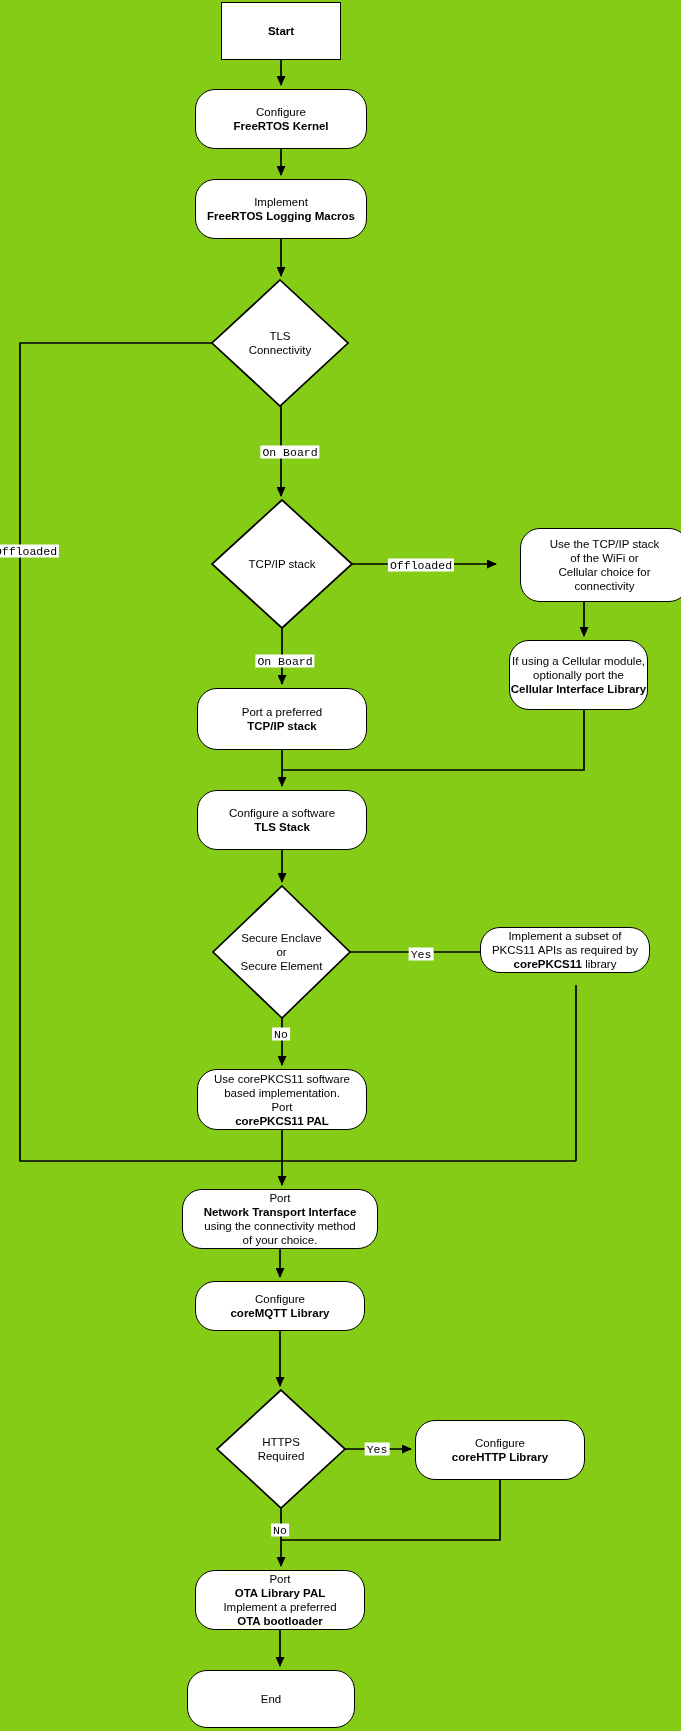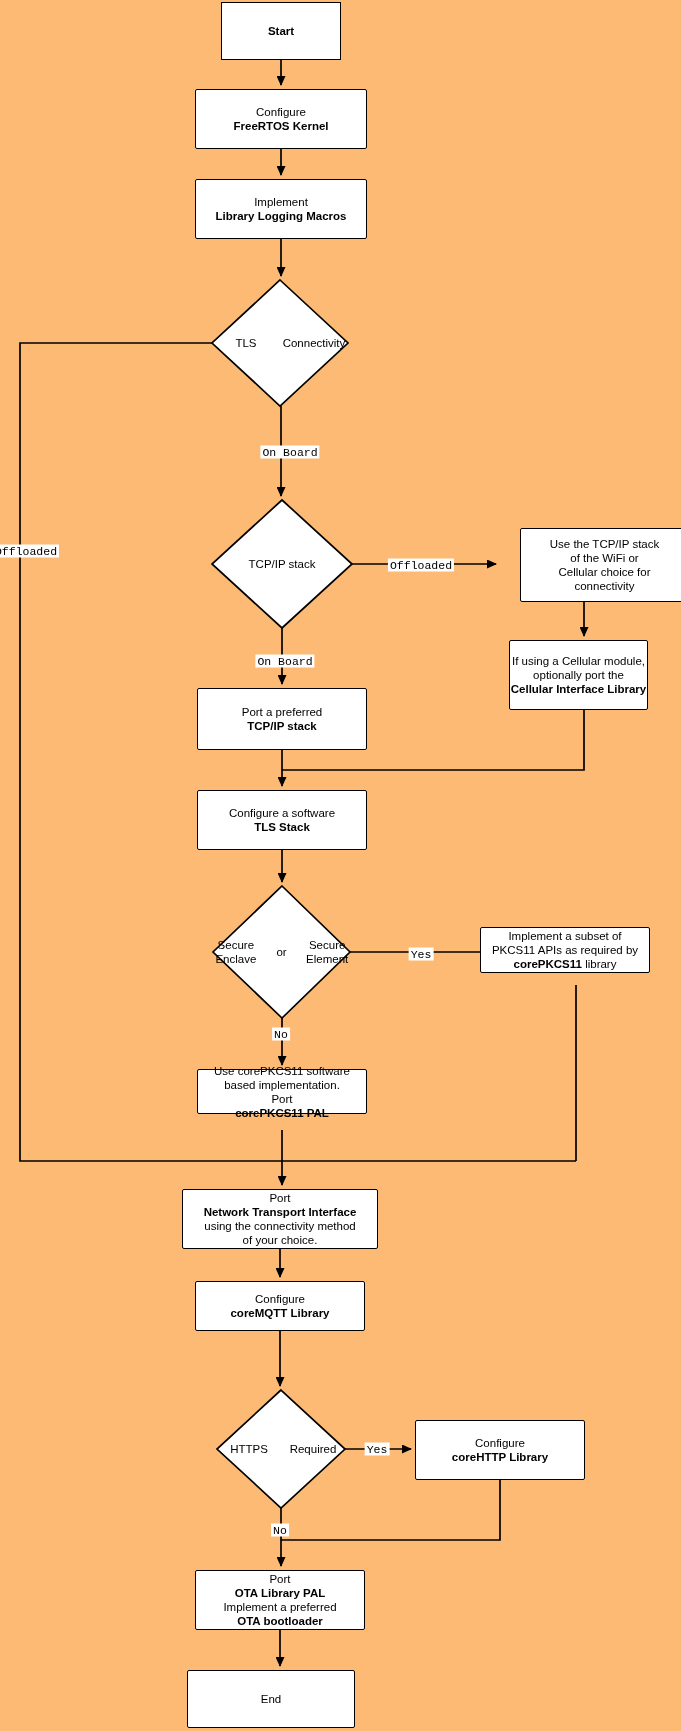--- a/index.html
+++ b/index.html
@@ -1,30 +1,30 @@
 <!DOCTYPE html>
 <html><head>
 <meta charset="utf-8">
 <style>
   html,body{margin:0;padding:0;background:#ffffff;}
   .stage{
-    position:relative;width:681px;height:1731px;background:#fdba74;
+    position:relative;width:681px;height:1731px;background:#84cc16;
     font-family:"Liberation Sans",sans-serif;color:#000000;overflow:hidden;
   }
   .stage svg{position:absolute;left:0;top:0;}
   .node{
     position:absolute;box-sizing:border-box;background:#ffffff;
     border:1.7px solid #000000;display:flex;flex-direction:column;
     justify-content:center;align-items:center;text-align:center;
     font-size:11.5px;line-height:14px;z-index:2;
   }
-  .round{border-radius:2px;}
+  .round{border-radius:20px;}
   .sharp{border-radius:0;}
   .dlabel{
-    position:absolute;display:flex;justify-content:center;
+    position:absolute;display:flex;flex-direction:column;justify-content:center;
     align-items:center;text-align:center;font-size:11.5px;line-height:14px;z-index:2;
   }
   .label{
     position:absolute;transform:translate(-50%,-50%);background:#ffffff;
     font-size:11.5px;line-height:13px;padding:0 2px;white-space:nowrap;z-index:3;font-family:Liberation Mono, monospace;
   }
   .ln{width:100%;}
   b{font-weight:bold;}
 </style>
 </head>
@@ -77,21 +77,21 @@
     <div class="ln"><b>Start</b><span></span></div>
   </div>
 
   <div class="node round" style="left:195px;top:89px;width:172px;height:60px">
     <div class="ln"><b></b><span>Configure</span></div>
     <div class="ln"><b>FreeRTOS Kernel</b><span></span></div>
   </div>
 
   <div class="node round" style="left:195px;top:179px;width:172px;height:60px">
     <div class="ln"><b></b><span>Implement</span></div>
-    <div class="ln"><b>Library Logging Macros</b><span></span></div>
+    <div class="ln"><b>FreeRTOS Logging Macros</b><span></span></div>
   </div>
 
   <div class="dlabel" style="left:212px;top:280px;width:136px;height:126px">
     <div class="ln"><b></b><span>TLS</span></div>
     <div class="ln"><b></b><span>Connectivity</span></div>
   </div>
 
   <div class="dlabel" style="left:212px;top:500px;width:140px;height:128px">
     <div class="ln"><b></b><span>TCP/IP stack</span></div>
   </div>
@@ -124,21 +124,21 @@
     <div class="ln"><b></b><span>or</span></div>
     <div class="ln"><b></b><span>Secure Element</span></div>
   </div>
 
   <div class="node round" style="left:480px;top:927px;width:170px;height:46px">
     <div class="ln"><b></b><span>Implement a subset of</span></div>
     <div class="ln"><b></b><span>PKCS11 APIs as required by</span></div>
     <div class="ln"><b>corePKCS11</b><span> library</span></div>
   </div>
 
-  <div class="node round" style="left:197px;top:1069px;width:170px;height:45px">
+  <div class="node round" style="left:197px;top:1069px;width:170px;height:61px">
     <div class="ln"><b></b><span>Use corePKCS11 software</span></div>
     <div class="ln"><b></b><span>based implementation.</span></div>
     <div class="ln"><b></b><span>Port</span></div>
     <div class="ln"><b>corePKCS11 PAL</b><span></span></div>
   </div>
 
   <div class="node round" style="left:182px;top:1189px;width:196px;height:60px">
     <div class="ln"><b></b><span>Port</span></div>
     <div class="ln"><b>Network Transport Interface</b><span></span></div>
     <div class="ln"><b></b><span>using the connectivity method</span></div>

